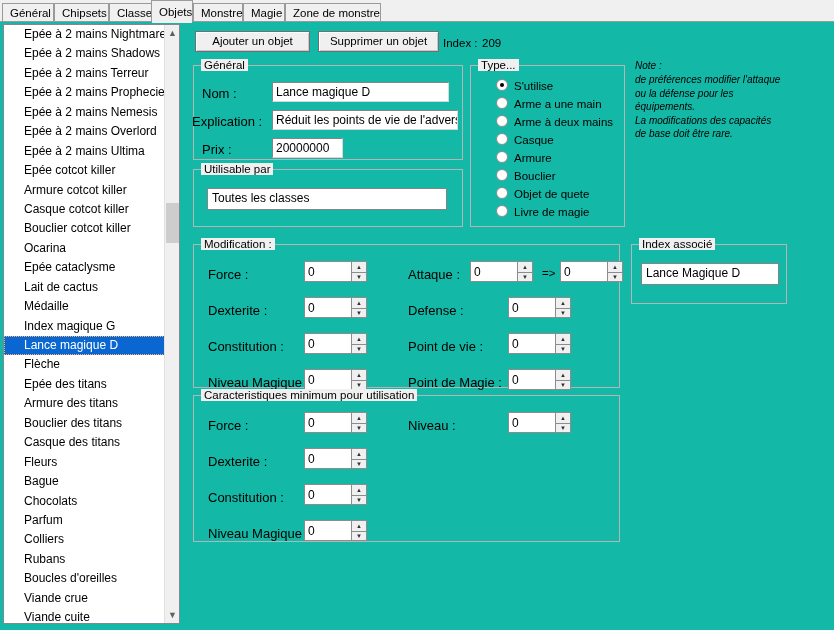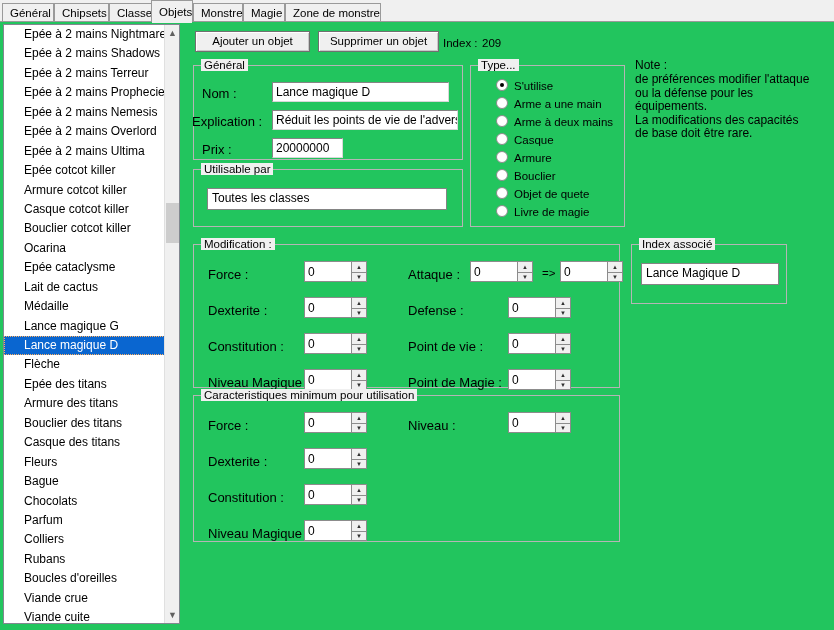--- a/index.html
+++ b/index.html
@@ -5,21 +5,21 @@
   html,body{margin:0;padding:0;}
   body{
     width:834px;height:630px;
     background:#f0f0f0;
     font-family:"Liberation Sans", sans-serif;
     font-size:11px;
     color:#000;
     overflow:hidden;
     -webkit-font-smoothing:none;
   }
-  .root{position:relative;width:834px;height:630px;background:#22c55e;}
+  .root{position:relative;width:834px;height:630px;background:#14b8a6;}
 
   
   .tabstrip{position:absolute;left:0;top:0;width:834px;height:22px;background:#f0f0f0;}
   .tabstrip .tabline{position:absolute;left:0;top:21px;width:834px;height:1px;background:#9a9a9a;}
   .tab{
     position:absolute;top:3px;height:18px;
     background:#f0f0f0;
     border:1px solid #9a9a9a;
     border-bottom:none;
     box-sizing:border-box;
@@ -178,21 +178,21 @@
     background:#fff;
     border:1px solid #848484;
     box-sizing:border-box;
     font-size:12px;
     line-height:19px;
     padding-left:4px;
     color:#000;
     overflow:hidden;white-space:nowrap;
   }
 
-  .note{position:absolute;font-size:12px;line-height:13.6px;white-space:pre-line;color:#000;}
+  .note{position:absolute;font-size:10px;line-height:13.6px;white-space:pre-line;color:#000;font-style:italic;}
 
   .arrowtxt{position:absolute;font-size:11.5px;color:#000;}
 </style>
 </head>
 <body>
 
 <div class="root">
 
   <div class="tabstrip">
     <div class="tabline"></div>
@@ -215,21 +215,21 @@
         <div class="li">Epée à 2 mains Overlord</div>
         <div class="li">Epée à 2 mains Ultima</div>
         <div class="li">Epée cotcot killer</div>
         <div class="li">Armure cotcot killer</div>
         <div class="li">Casque cotcot killer</div>
         <div class="li">Bouclier cotcot killer</div>
         <div class="li">Ocarina</div>
         <div class="li">Epée cataclysme</div>
         <div class="li">Lait de cactus</div>
         <div class="li">Médaille</div>
-        <div class="li">Lance magique G</div>
+        <div class="li">Index magique G</div>
         <div class="li sel">Lance magique D</div>
         <div class="li">Flèche</div>
         <div class="li">Epée des titans</div>
         <div class="li">Armure des titans</div>
         <div class="li">Bouclier des titans</div>
         <div class="li">Casque des titans</div>
         <div class="li">Fleurs</div>
         <div class="li">Bague</div>
         <div class="li">Chocolats</div>
         <div class="li">Parfum</div>

